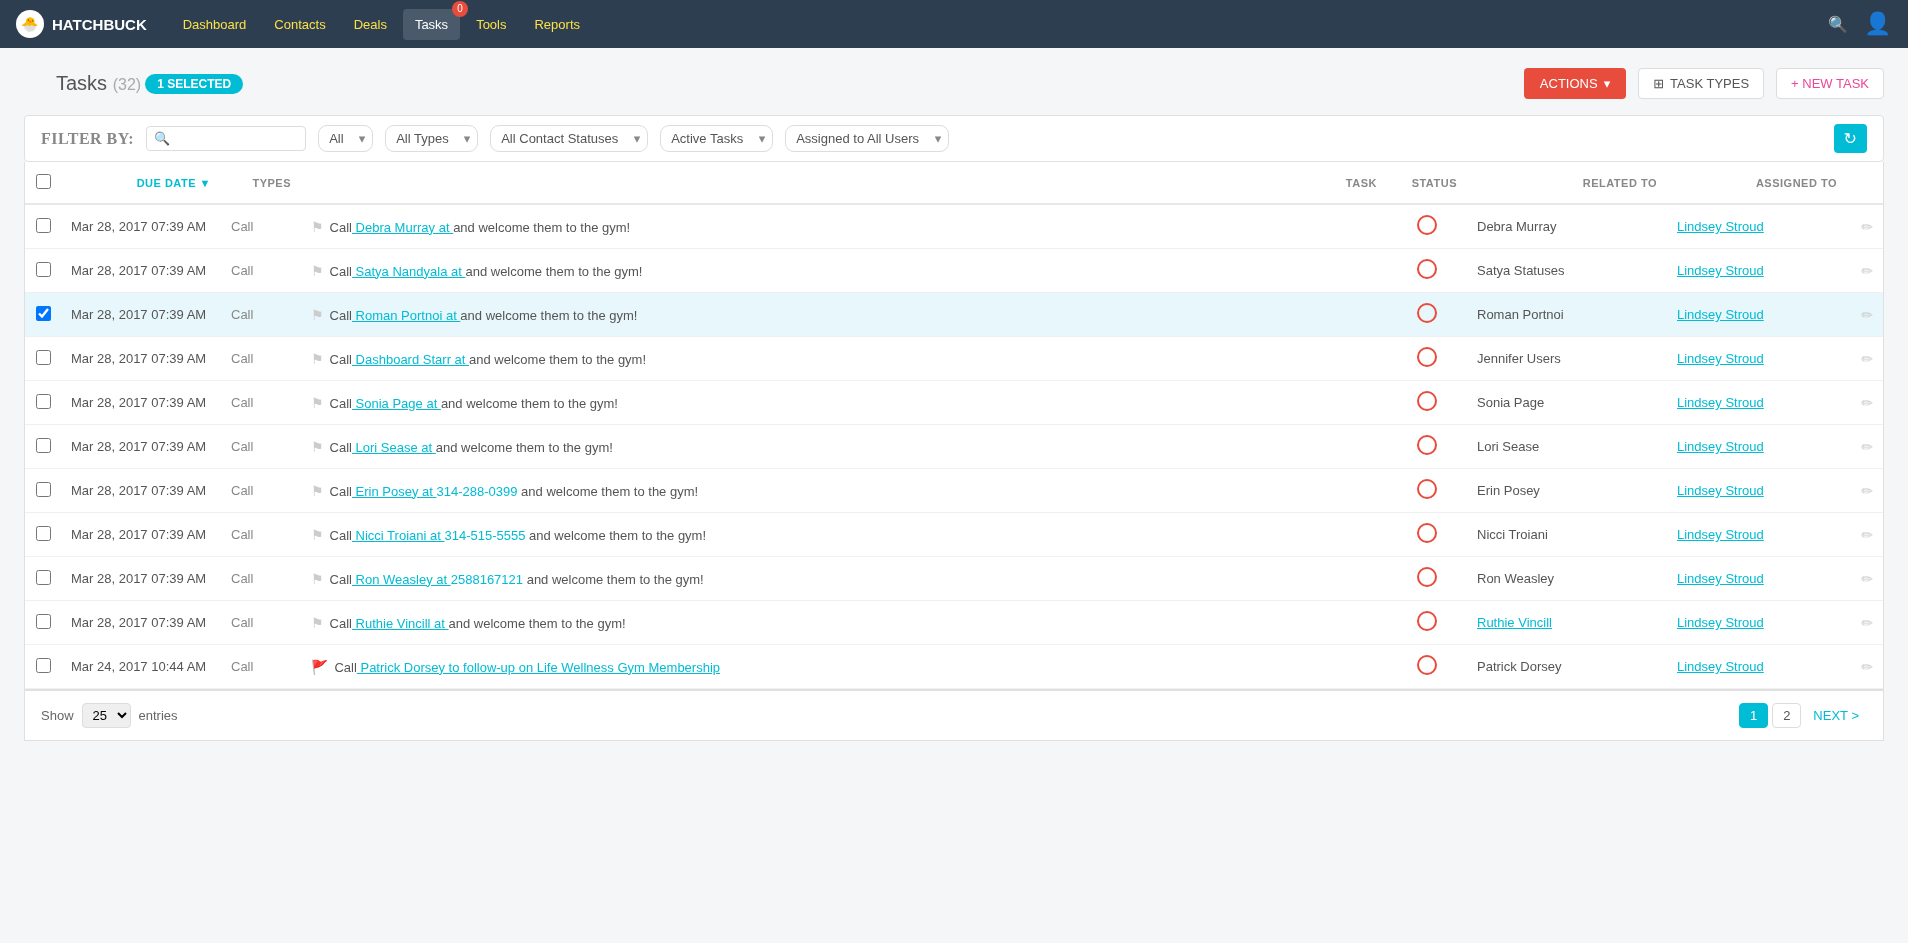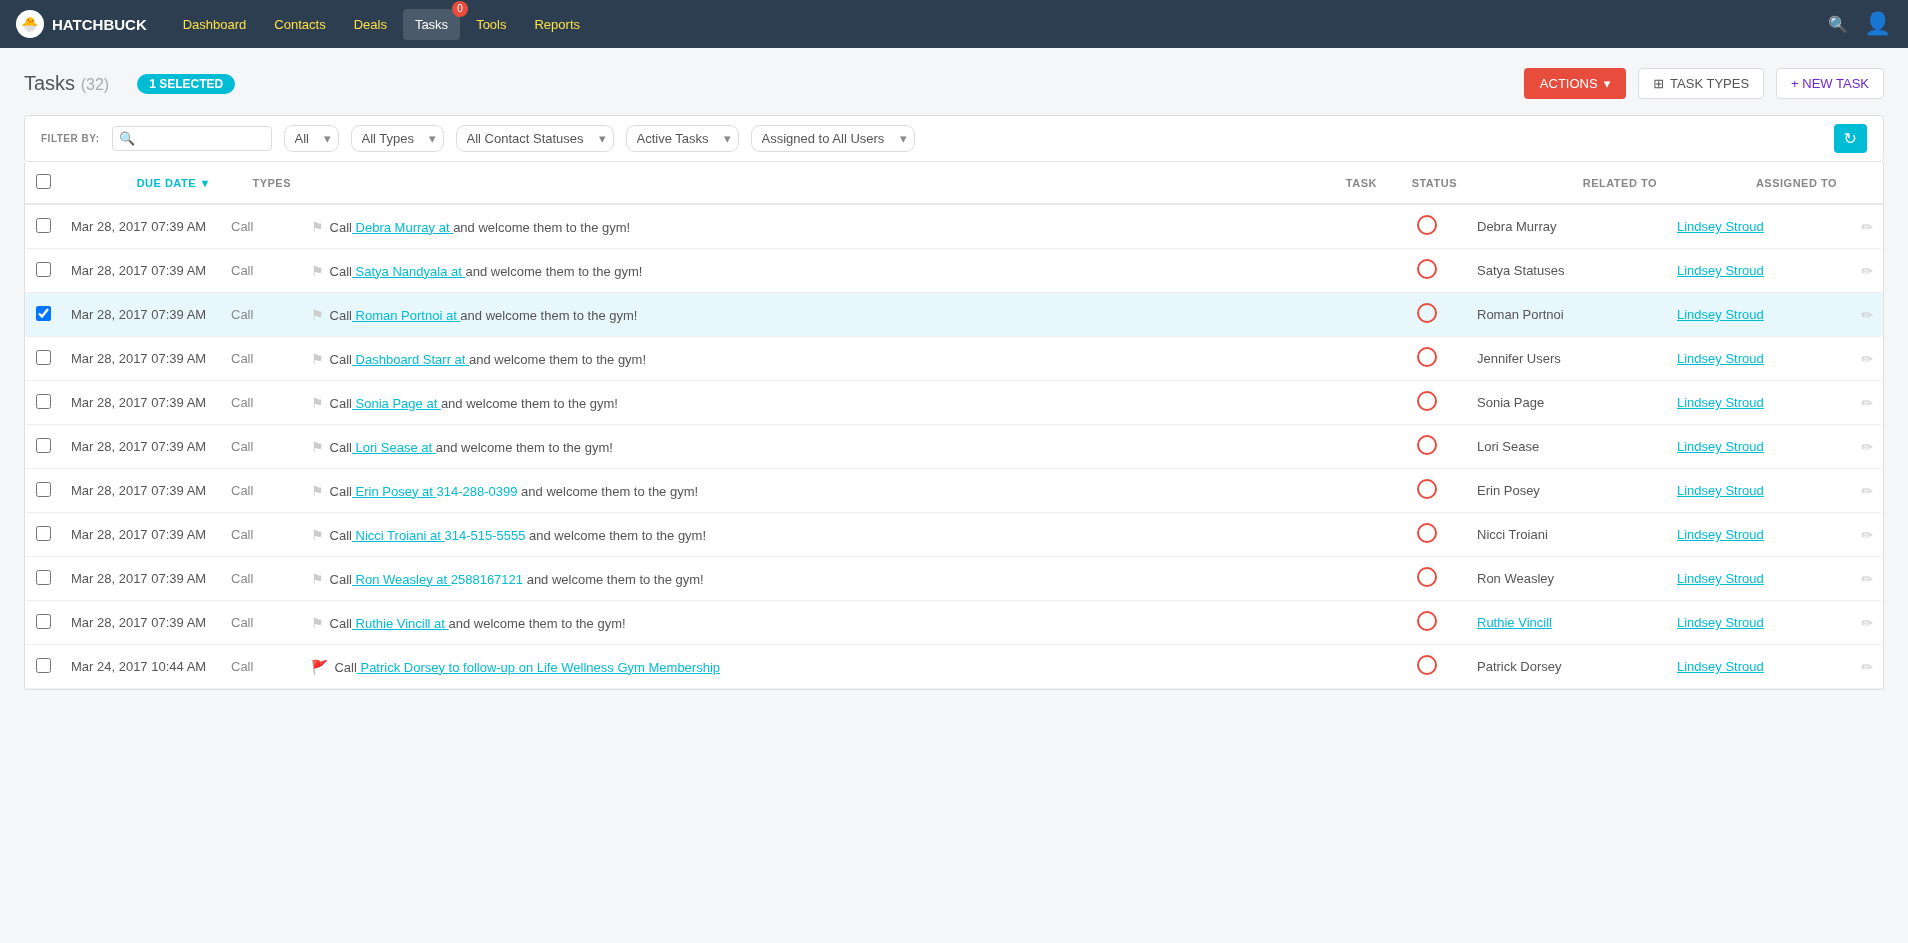--- a/index.html
+++ b/index.html
@@ -13,31 +13,31 @@
     .nav-link { color: #fde047; text-decoration: none; padding: 8px 12px; border-radius: 4px; font-size: 13px; }
     .nav-link.active { color: #fff; background: rgba(255,255,255,0.15); }
     .nav-link-badge { position: relative; display: inline-block; }
     .badge { background: #e74c3c; color: #fff; border-radius: 50%; font-size: 10px; width: 16px; height: 16px; display: inline-flex; align-items: center; justify-content: center; position: absolute; top: -8px; right: -8px; }
     .nav-right { display: flex; align-items: center; gap: 16px; }
     .nav-icon { color: #ccc; font-size: 16px; cursor: pointer; }
 
     
     .page { padding: 20px 24px; }
     .page-header { display: flex; align-items: center; justify-content: space-between; margin-bottom: 16px; }
-    .page-title-area { display: flex; align-items: center; gap: 28px; }
+    .page-title-area { display: flex; align-items: center; gap: 4px; margin-left: 32px; }
     .page-title { font-size: 20px; color: #555; font-weight: 400; }
     .selected-badge { background: #00bcd4; color: #fff; border-radius: 12px; padding: 3px 12px; font-size: 12px; font-weight: 600; }
     .header-actions { display: flex; align-items: center; gap: 12px; }
     .btn-actions { background: #e74c3c; color: #fff; border: none; padding: 8px 16px; border-radius: 4px; cursor: pointer; font-size: 13px; display: flex; align-items: center; gap: 6px; }
     .btn-task-types { background: #fff; border: 1px solid #ddd; color: #555; padding: 7px 14px; border-radius: 4px; cursor: pointer; font-size: 13px; display: flex; align-items: center; gap: 6px; }
-    .btn-new-task { background: #fff; border: 1px solid #ddd; color: #6d28d9; padding: 7px 14px; border-radius: 4px; cursor: pointer; font-size: 13px; display: flex; align-items: center; gap: 6px; }
+    .btn-new-task { background: #fff; border: 1px solid #ddd; color: #ec4899; padding: 7px 14px; border-radius: 4px; cursor: pointer; font-size: 13px; display: flex; align-items: center; gap: 6px; }
 
     
     .filter-bar { background: #fff; border: 1px solid #e0e0e0; border-radius: 4px; padding: 8px 16px; display: flex; align-items: center; gap: 12px; margin-bottom: 0; }
-    .filter-label { font-size: 10px; color: #888; font-weight: 600; text-transform: uppercase; letter-spacing: 0.5px; }
+    .filter-label { font-size: 16px; color: #888; font-weight: 600; text-transform: uppercase; letter-spacing: 0.5px; font-family: Liberation Serif, serif; }
     .filter-search { border: 1px solid #ddd; border-radius: 4px; padding: 4px 8px 4px 28px; font-size: 13px; width: 160px; outline: none; }
     .filter-search-wrap { position: relative; display: flex; align-items: center; }
     .search-icon-small { position: absolute; left: 8px; color: #aaa; font-size: 13px; }
     .filter-select { border: 1px solid #ddd; border-radius: 9px; padding: 5px 28px 5px 10px; font-size: 13px; color: #555; background: #fff; cursor: pointer; appearance: none; -webkit-appearance: none; position: relative; }
     .filter-select-wrap { position: relative; display: inline-flex; align-items: center; }
     .filter-select-wrap::after { content: '▾'; position: absolute; right: 8px; color: #888; pointer-events: none; }
     .filter-refresh { background: #00bcd4; border: none; color: #fff; border-radius: 4px; padding: 5px 10px; cursor: pointer; font-size: 16px; margin-left: auto; }
 
     
     .table-container { background: #fff; border: 1px solid #e0e0e0; border-top: none; }
@@ -281,14 +281,28 @@
             <td class="col-task"><span class="flag-icon">🚩</span><span>Call</span><a href="#" class="link-text"> Patrick Dorsey to follow-up on Life Wellness Gym Membership</a></td>
             <td class="col-status"><span class="status-circle"></span></td>
             <td class="col-related">Patrick Dorsey</td>
             <td class="col-assigned"><a href="#" class="link-text">Lindsey Stroud</a></td>
             <td class="col-edit"><span class="edit-icon">✏</span></td>
           </tr>
         </tbody>
     </table>
   </div>
 
+  <div class="pagination-bar">
+    <div class="show-entries">
+      <span>Show</span>
+      <select class="show-select">
+        <option>25</option>
+      </select>
+      <span>entries</span>
+    </div>
+    <div class="pagination">
+      <button class="page-btn active">1</button>
+      <button class="page-btn">2</button>
+      <span class="page-next">NEXT &gt;</span>
+    </div>
+  </div>
 
 </div>
 
 </body></html>

